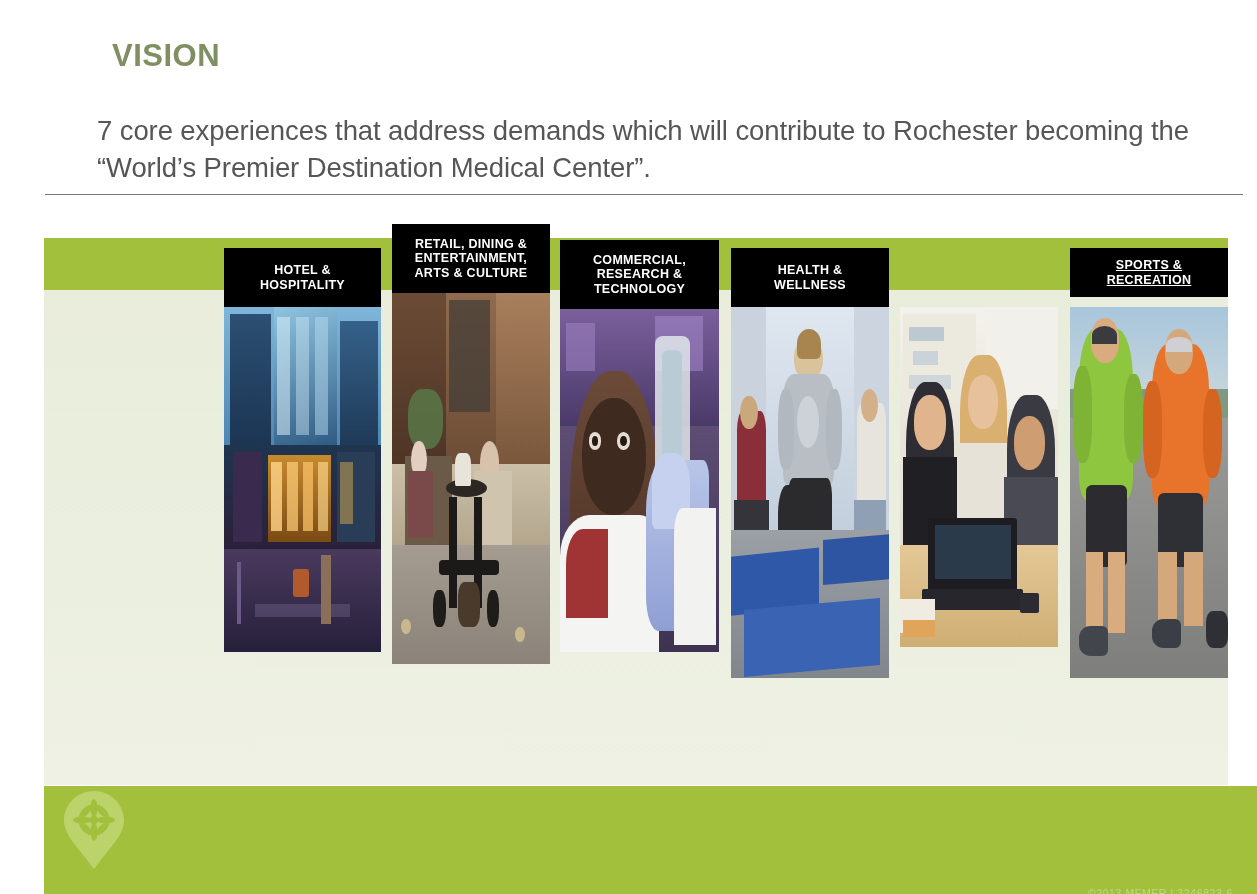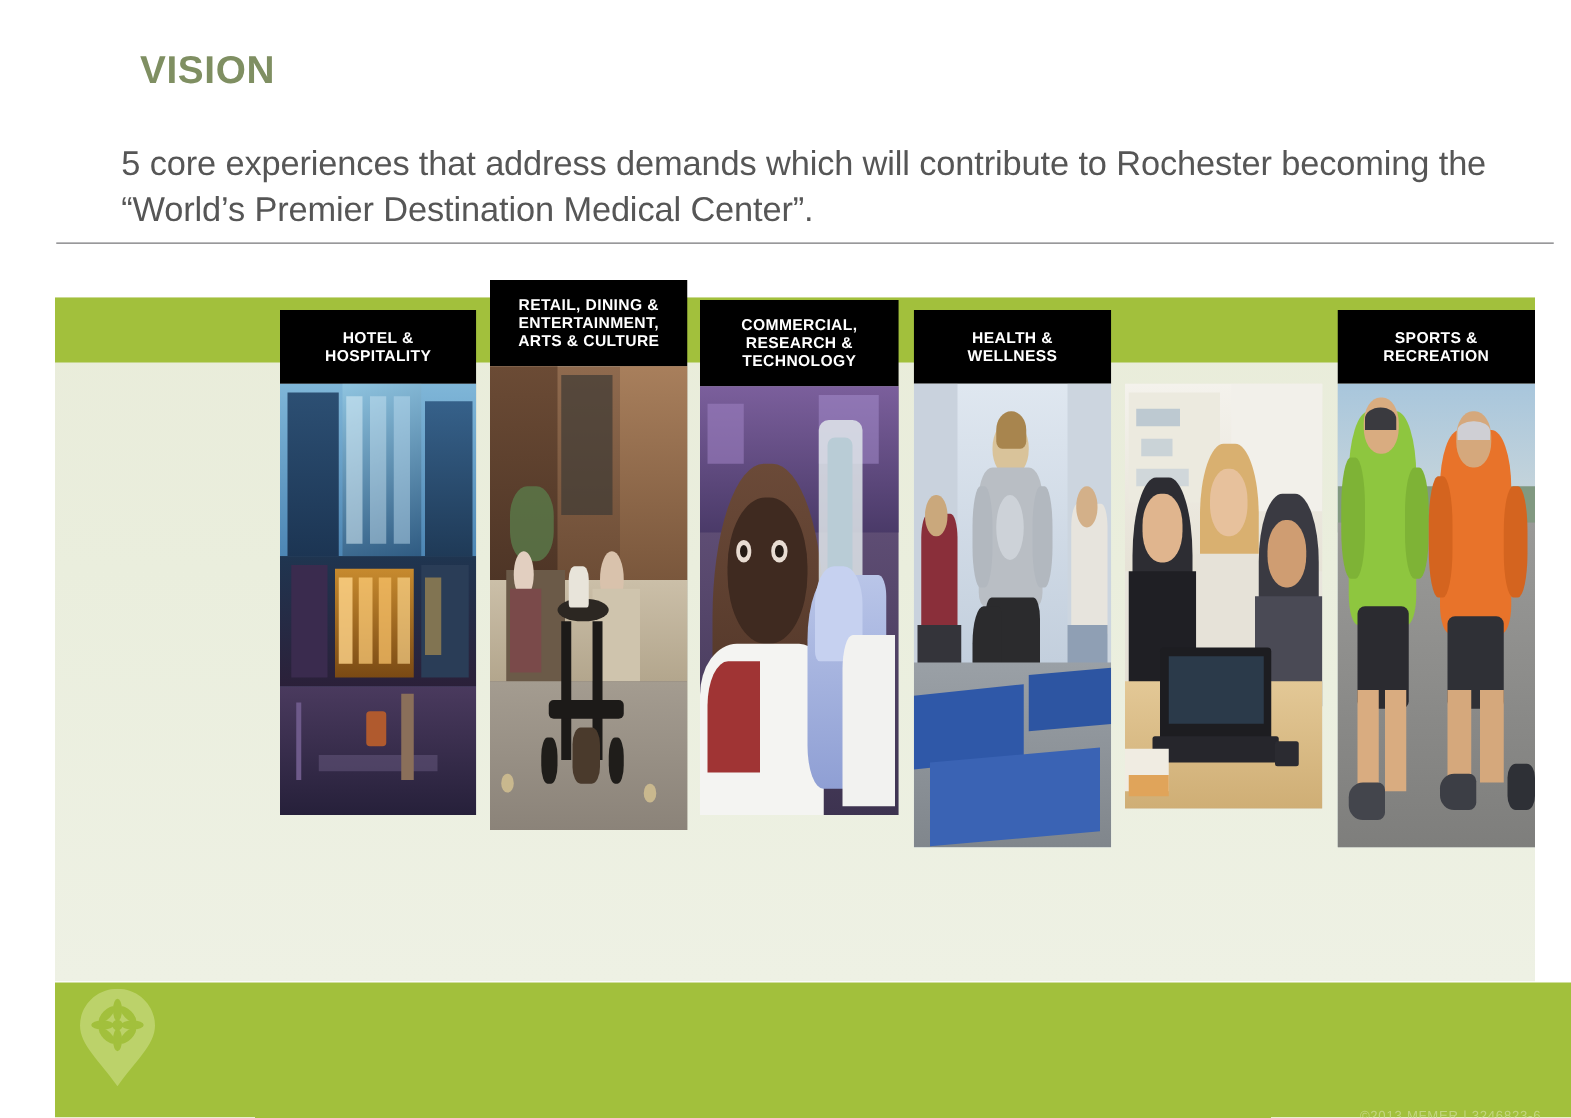--- a/index.html
+++ b/index.html
@@ -150,21 +150,21 @@
   .ph { position:absolute; left:0; top:0; width:100%; height:100%; }
   .ph i { position:absolute; display:block; }
 </style>
 </head>
 <body>
 
 <div id="slide">
 
   <div id="header-block">
     <div id="page-title">VISION</div>
-    <div id="subtitle">5 core experiences that address demands which will contribute to Rochester becoming the “World’s Premier Destination Medical Center”.</div>
+    <div id="subtitle">7 core experiences that address demands which will contribute to Rochester becoming the “World’s Premier Destination Medical Center”.</div>
     <div id="title-rule"></div>
   </div>
 
   <div id="content-backdrop"></div>
   <div id="panel-band"></div>
 
   <div id="panels">
 
 
     <div class="panel" style="left:224px; top:248px; width:157px; height:404px;">
@@ -309,21 +309,21 @@
           <i style="left:22%;top:64%;width:48%;height:16%;background:#2b3a4a;"></i>
           <i style="left:14%;top:83%;width:64%;height:6%;background:#26262c;border-radius:2px;"></i>
           <i style="left:76%;top:84%;width:12%;height:6%;background:#2b2b31;border-radius:2px;"></i>
           <i style="left:0;top:86%;width:22%;height:10%;background:#f0ece2;"></i>
           <i style="left:2%;top:92%;width:20%;height:5%;background:#e0a45a;"></i>
         </div>
       </div>
     </div>
 
     <div class="panel" style="left:1070px; top:248px; width:158px; height:430px;">
-      <div class="panel-header" style="height:59px;">SPORTS &amp;
+      <div class="panel-header" style="height:49px;text-decoration:underline;">SPORTS &amp;
 RECREATION</div>
       <div class="panel-image" style="top:59px; height:371px; background:linear-gradient(#b6c9d6,#8f9aa0);">
         <div class="ph">
           <i style="left:0;top:0;width:100%;height:30%;background:linear-gradient(#a8c6dc,#cdd8db);"></i>
           <i style="left:0;top:22%;width:100%;height:10%;background:#6f8a6a;opacity:.8;"></i>
           <i style="left:0;top:30%;width:100%;height:70%;background:linear-gradient(#9a9a98,#7e7e7c);"></i>
           <i style="left:6%;top:6%;width:34%;height:46%;background:#8ec63f;border-radius:30% 30% 14% 14%;"></i>
           <i style="left:13%;top:3%;width:18%;height:12%;background:#d9ac80;border-radius:46%;"></i>
           <i style="left:14%;top:5%;width:16%;height:5%;background:#3a3a3f;border-radius:50% 50% 0 0;"></i>
           <i style="left:2%;top:16%;width:12%;height:26%;background:#7eb336;border-radius:40%;"></i>

